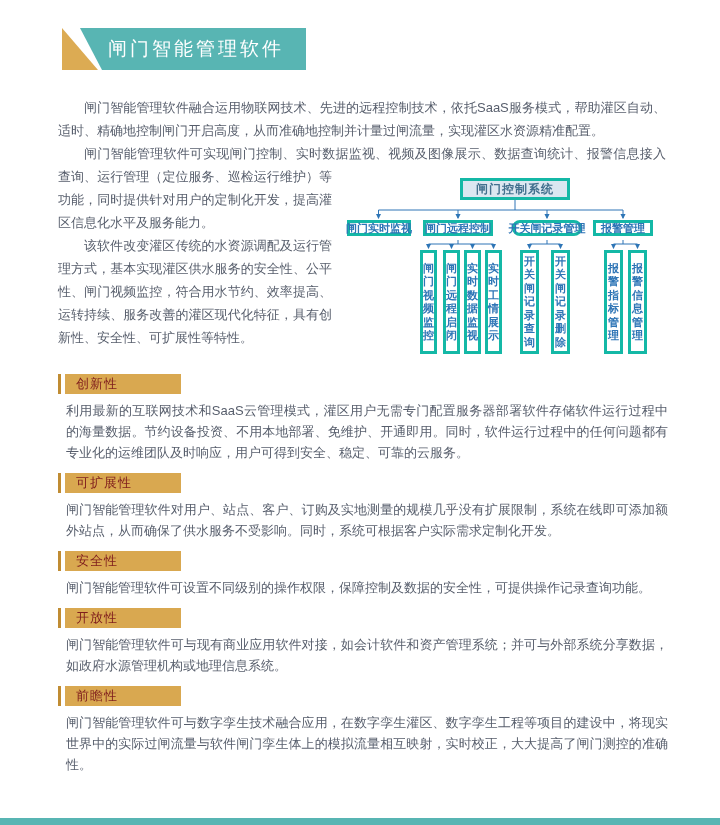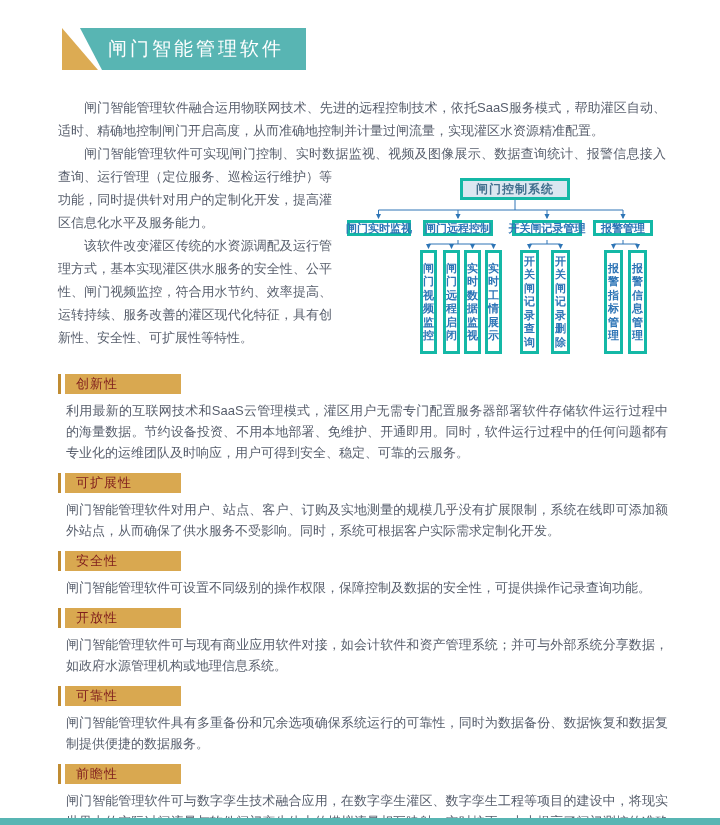--- a/index.html
+++ b/index.html
@@ -47,21 +47,21 @@
     color:#2e75b6; font-size:11px; font-weight:600;
     display:flex; align-items:center; justify-content:center; text-align:center;
   }
   .c-root {
     left:120px; top:4px; width:110px; height:22px;
     background:#dbe7f1; color:#42708e; font-size:12px; letter-spacing:1px;
   }
   .c-l2 { top:46px; height:16px; white-space:nowrap; }
   .c-b0 { left:7px;  width:64px; }
   .c-b1 { left:83px; width:70px; }
-  .c-b2 { left:172px; width:70px; }
+  .c-b2 { left:172px; width:70px;border-radius:9px; }
   .c-b3 { left:253px; width:60px; }
   .c-v { top:76px; height:104px; }
   .c-v span { display:block; width:12px; word-break:break-all; line-height:13.5px; }
   .c-a0 { left:80px;  width:17px; }
   .c-a1 { left:103px; width:17px; }
   .c-a2 { left:124px; width:17px; }
   .c-a3 { left:145px; width:17px; }
   .c-k0 { left:180px; width:19px; }
   .c-k1 { left:211px; width:19px; }
   .c-r0 { left:264px; width:19px; }
@@ -200,27 +200,20 @@
     </section>
 
     <section class="feature">
       <div class="feature-header">
         <span class="accent"></span>
         <span class="hbox">开放性</span>
       </div>
       <p class="feature-body">闸门智能管理软件可与现有商业应用软件对接，如会计软件和资产管理系统；并可与外部系统分享数据，如政府水源管理机构或地理信息系统。</p>
     </section>
 
-    <section class="feature">
-      <div class="feature-header">
-        <span class="accent"></span>
-        <span class="hbox">可靠性</span>
-      </div>
-      <p class="feature-body">闸门智能管理软件具有多重备份和冗余选项确保系统运行的可靠性，同时为数据备份、数据恢复和数据复制提供便捷的数据服务。</p>
-    </section>
 
     <section class="feature">
       <div class="feature-header">
         <span class="accent"></span>
         <span class="hbox">前瞻性</span>
       </div>
       <p class="feature-body">闸门智能管理软件可与数字孪生技术融合应用，在数字孪生灌区、数字孪生工程等项目的建设中，将现实世界中的实际过闸流量与软件闸门孪生体上的模拟流量相互映射，实时校正，大大提高了闸门测控的准确性。</p>
     </section>
 
   </div>

